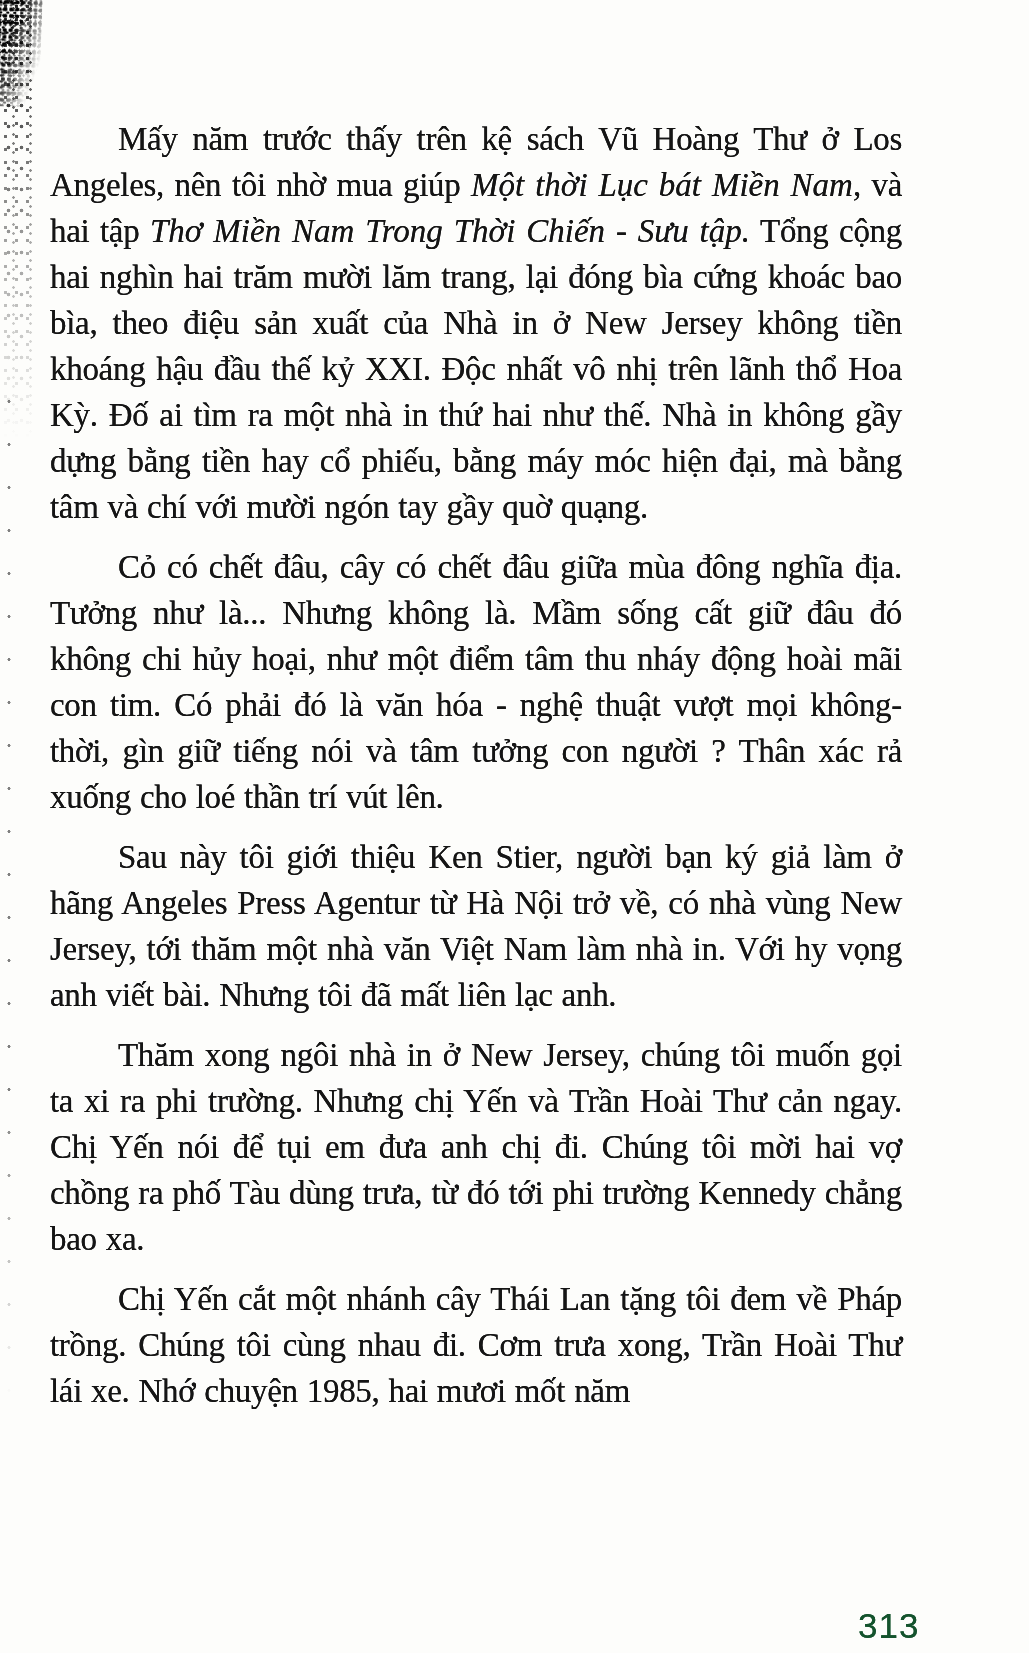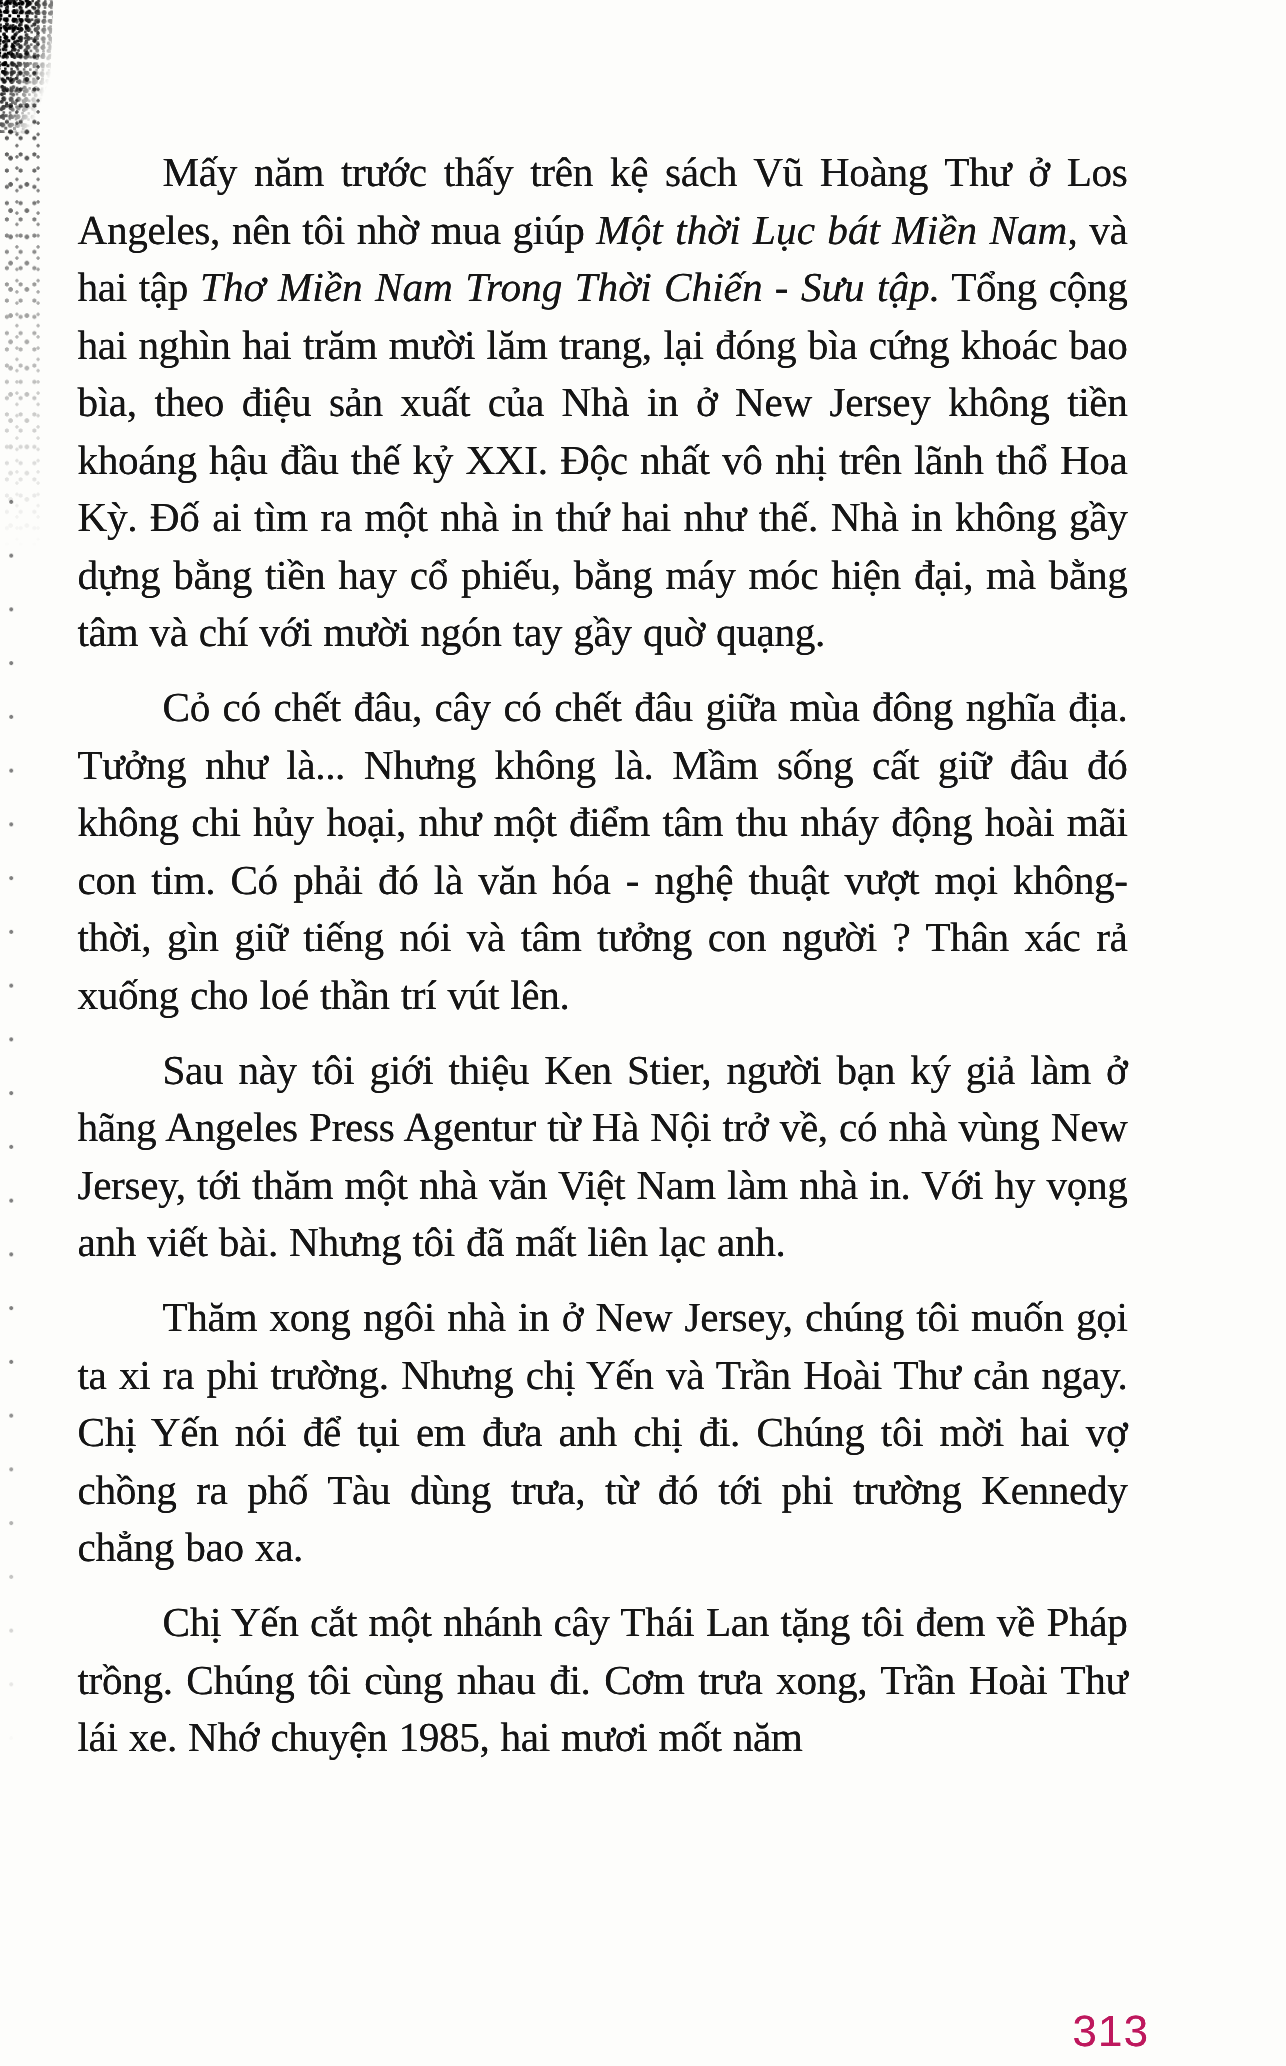--- a/index.html
+++ b/index.html
@@ -24,38 +24,38 @@
     top: 116px;
     width: 852px;
     font-size: 33px;
     line-height: 46px;
     text-align: justify;
     letter-spacing: -0.3px;
     word-spacing: 1px;
     text-shadow: 0 0 0.5px currentColor; 
   }
   .body-text p {
-    margin: 0 0 14px 12px;
+    margin: 0 0 14px 0;
     text-indent: 68px;
   }
   .body-text em {
     font-style: italic;
     letter-spacing: 0;
   }
 
   
   .page-number {
     position: absolute;
     top: 1606px;
     left: 858px;
     width: 60px;
     font-family: "Liberation Sans", "DejaVu Sans", sans-serif;
     font-size: 35px;
     letter-spacing: 1px;
-    color: #be185d;
+    color: #14532d;
     text-shadow: 0 0 0.4px currentColor;
   }
 
   
   .noise {
     position: absolute;
     pointer-events: none;
   }
   .noise-corner {
     left: -5px;

